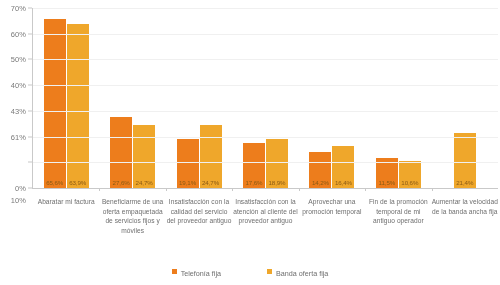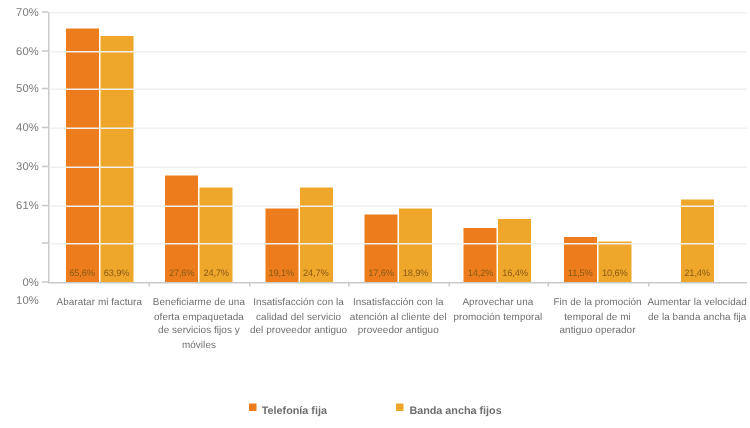--- a/index.html
+++ b/index.html
@@ -141,21 +141,20 @@
     display: flex;
     justify-content: center;
     align-items: center;
     gap: 46px;
   }
   .legend-item {
     display: flex;
     gap: 4px;
     font-size: 7.2px;
     color: #6e6e6e;
-    font-weight: bold;
   }
   .legend-swatch {
     width: 5px;
     height: 5px;
     display: inline-block;
   }
   .legend-swatch.s0 { background: #ED7D1C; }
   .legend-swatch.s1 { background: #EFA72B; }
 </style>
 </head>
@@ -166,21 +165,21 @@
   <div class="plot-wrap">
     <div class="y-axis">
         <div class="y-tick" style="top: 8px;">70%</div>
         <div class="y-tick-mark" style="top: 8px;"></div>
         <div class="y-tick" style="top: 33.7143px;">60%</div>
         <div class="y-tick-mark" style="top: 33.7143px;"></div>
         <div class="y-tick" style="top: 59.4286px; margin-left: 44px;">50%</div>
         <div class="y-tick-mark" style="top: 59.4286px;"></div>
         <div class="y-tick" style="top: 85.1429px;">40%</div>
         <div class="y-tick-mark" style="top: 85.1429px;"></div>
-        <div class="y-tick" style="top: 110.857px;">30%</div>
+        <div class="y-tick" style="top: 110.857px;">43%</div>
         <div class="y-tick-mark" style="top: 110.857px;"></div>
         <div class="y-tick" style="top: 136.571px;">61%</div>
         <div class="y-tick-mark" style="top: 136.571px;"></div>
         <div class="y-tick" style="top: 174px; margin-top: 26px;">10%</div>
         <div class="y-tick-mark" style="top: 162.286px;"></div>
         <div class="y-tick" style="top: 188px;">0%</div>
         <div class="y-tick-mark" style="top: 188px;"></div>
       </div>
     <div class="axis-line-v"></div>
     <div class="axis-line-h"></div>
@@ -251,17 +250,17 @@
       <div class="cat" style="left: 398.571px; width: 66.4286px;">Aumentar la velocidad de la banda ancha fija</div>
     </div>
 
   <div class="legend">
       <div class="legend-item">
         <span class="legend-swatch s0"></span>
         <span>Telefonía fija</span>
       </div>
       <div class="legend-item">
         <span class="legend-swatch s1"></span>
-        <span>Banda ancha fijos</span>
+        <span>Banda oferta fija</span>
       </div>
     </div>
 
 </div>
 
 </body></html>

